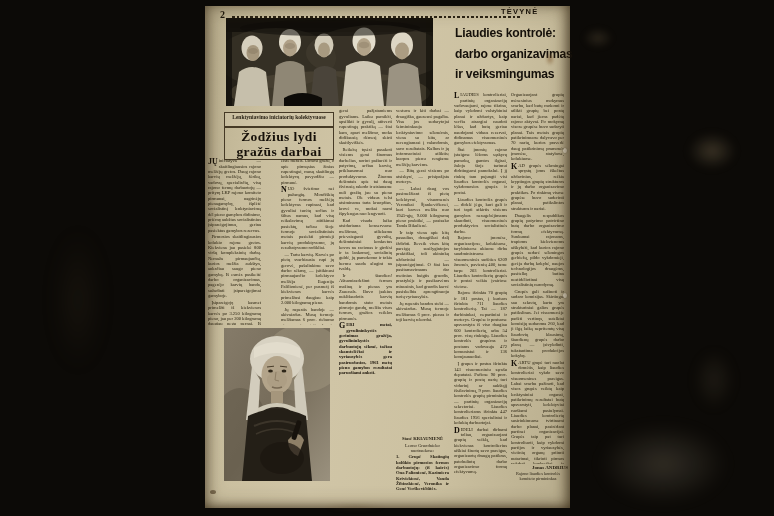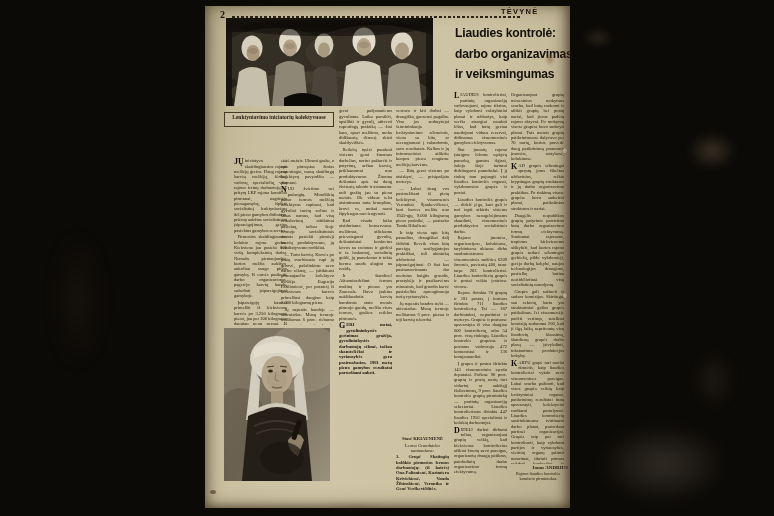--- a/index.html
+++ b/index.html
@@ -41,21 +41,21 @@
   .headbox{left:19px;top:121px;width:110px;height:33px;border:1px solid #463a26;padding-top:2px;}
   .headbox div{font:bold 13.5px/14.5px "Liberation Serif",serif;color:#17110a;text-align:center;letter-spacing:.4px;}
 
   
   .rhead{left:250px;top:17px;width:126px;}
   .rhead div{font:bold 12.5px/20.5px "Liberation Sans",sans-serif;color:#15100a;
              transform:scaleX(.97);transform-origin:0 0;white-space:nowrap;letter-spacing:-.2px;}
 
   
   .col{position:absolute;width:53px;overflow:hidden;}
-  .c1{left:29px;top:152px;height:167px;}
+  .c1{left:3px;top:152px;height:167px;}
   .c2{left:76px;top:152px;height:167px;}
   .c3{left:134px;top:102px;height:386px;}
   .c4{left:191px;top:102px;height:328px;}
   .c5{left:249px;top:86px;height:413px;}
   .c6{left:306px;top:86px;height:372px;}
   .colinner{width:200%;transform:scale(.5);transform-origin:0 0;
             font:9.2px/1.16 "Liberation Serif",serif;color:#28210f;text-align:justify;}
   .para{margin:0 0 3px 0;text-indent:7px;word-spacing:-.4px;}
   .noind{text-indent:0;}
   .s-bold{font-weight:bold;color:#1c150b;}
@@ -134,20 +134,24 @@
 
       <path d="M58,80 Q76,70 96,80 L96,88 L58,88 Z" fill="#0d0b08"></path>
       <rect x="0" y="0" width="6" height="88" fill="#14110c" opacity=".8"></rect>
       <rect x="200" y="0" width="7" height="88" fill="#14110c" opacity=".7"></rect>
       <ellipse cx="104" cy="10" rx="90" ry="8" fill="#0f0d09" opacity=".55"></ellipse>
     </svg>
 
     <div class="pos kickerbox">
       <span class="sc">Lenktyniavimo iniciatorių kolektyvuose</span>
     </div>
+    <div class="pos headbox">
+      <div>Žodžius lydi</div>
+      <div>gražūs darbai</div>
+    </div>
 
     <div class="pos rhead">
       <div>Liaudies kontrolė:</div>
       <div>darbo organizavimas</div>
       <div>ir veiksmingumas</div>
     </div>
 
     <div class="col c1">
         <div class="colinner">
           <p class="para noind"><span class="dropcap">JŲ</span> iniciatyva — skaitlingiausios rajono melžėjų gretos. Daug rajono karvių melžėjų, šėrikų, vadovų, specialisčių, visų rajono fermų darbuotojų — prityrę LKP rajono komiteto pirmūnai, nagrinėję pienagamybę, išplėtė socialistinį lenktyniavimą dėl pieno gamybos didinimo, priėmę aukštus socialistinius įsipareigojimus, gerina pasiektus gamybos rezervus.</p>

